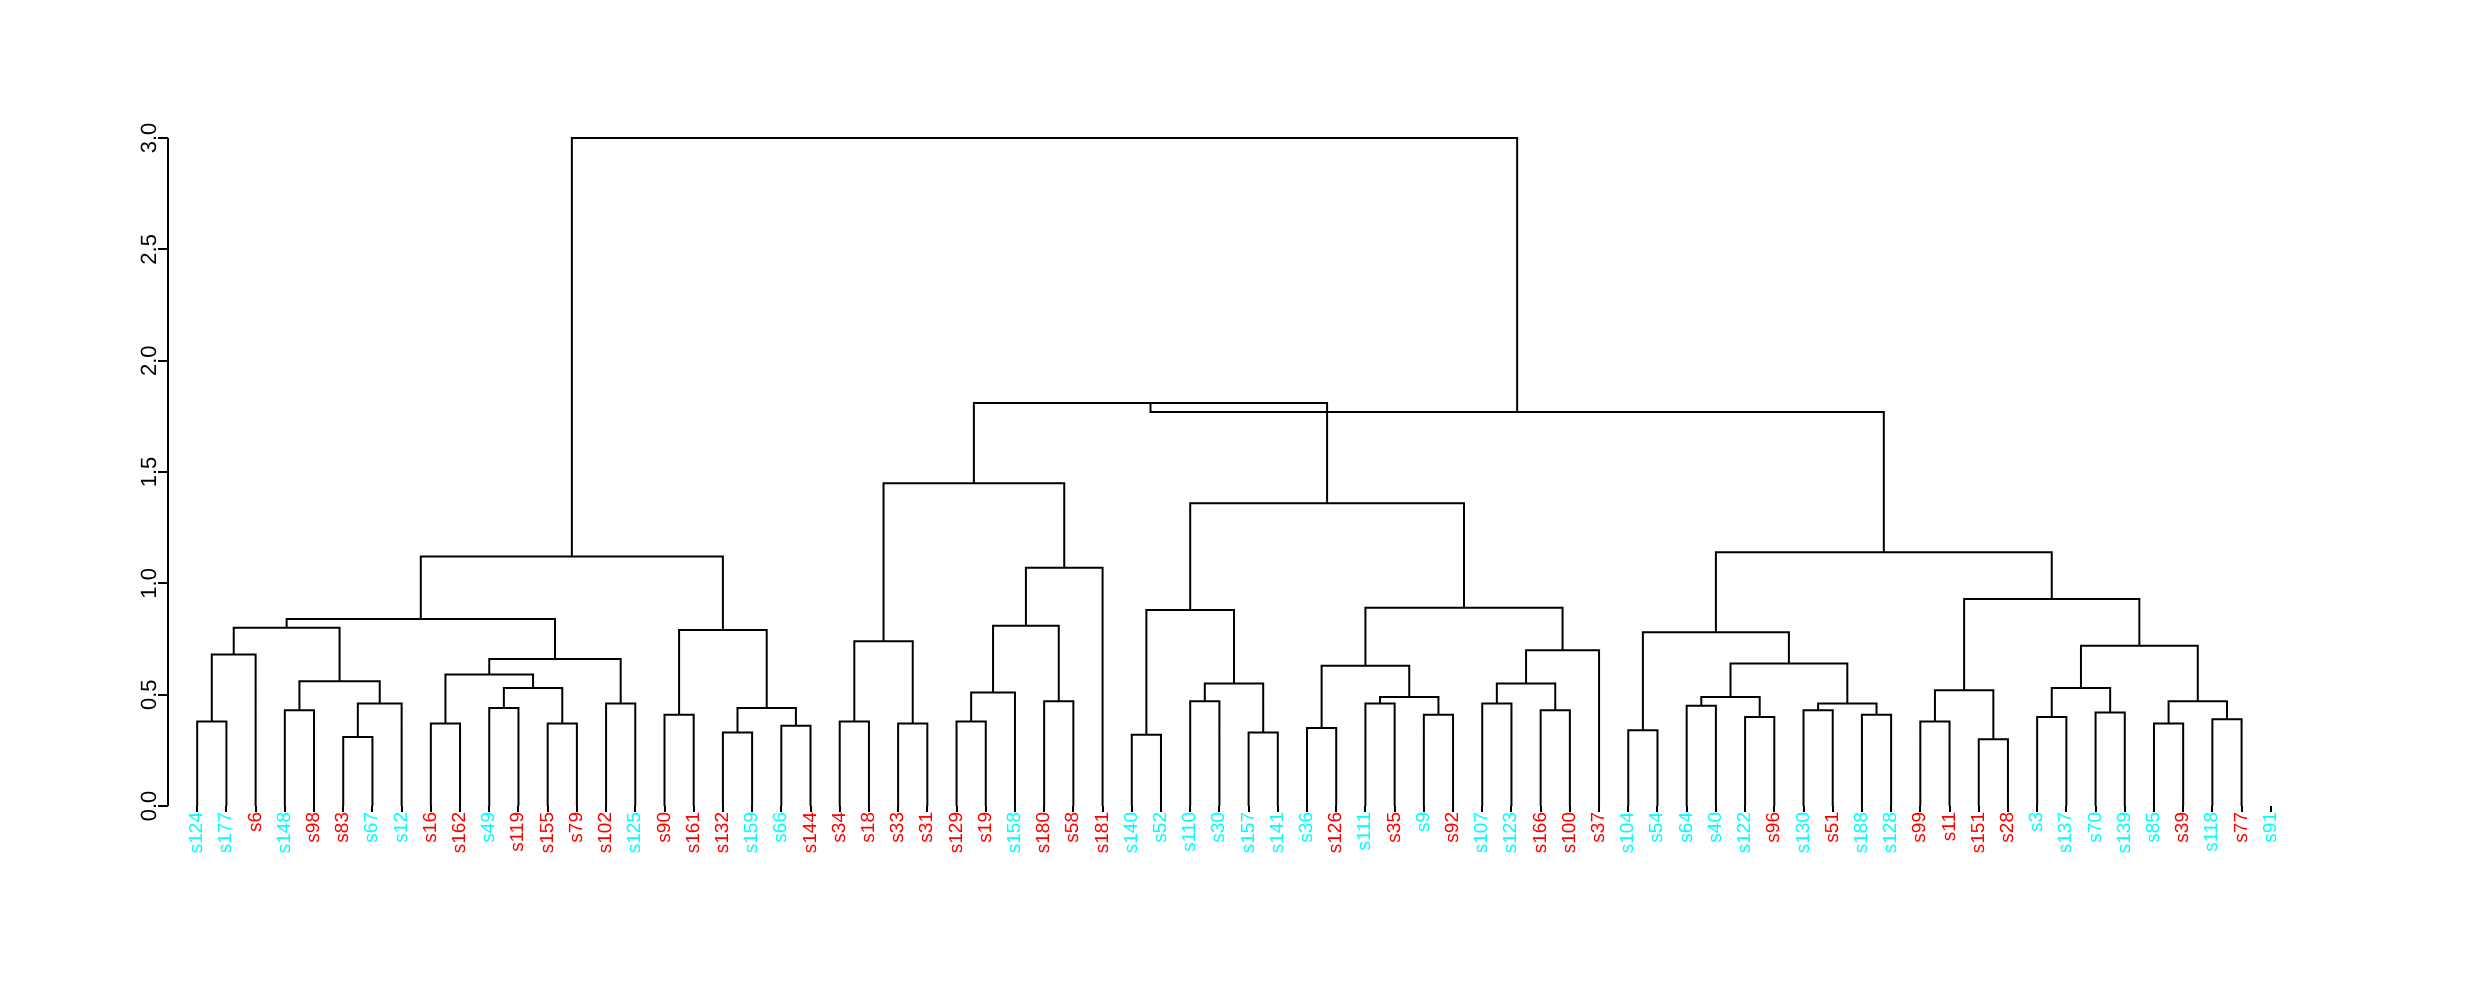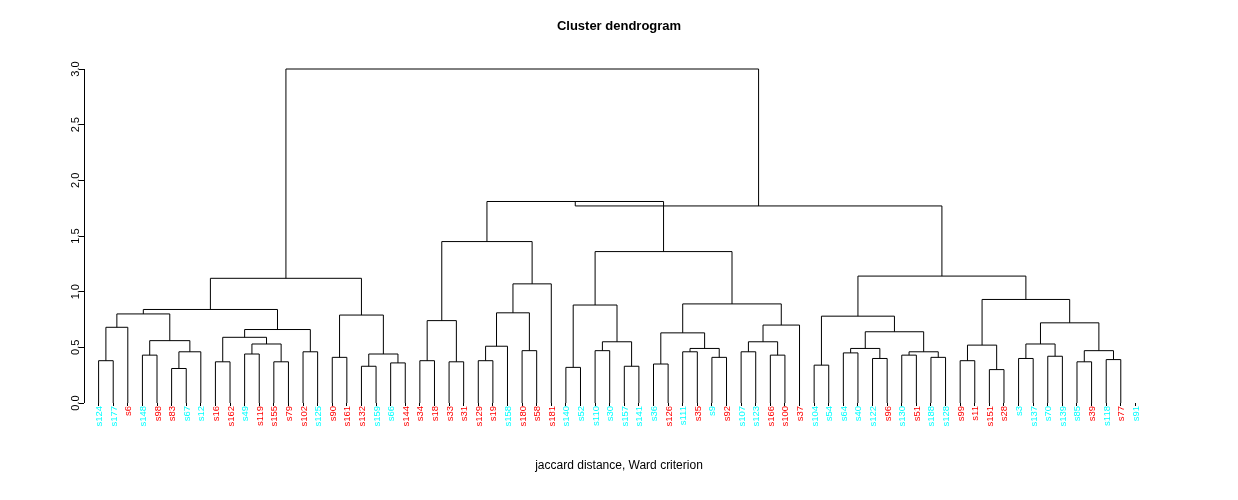--- a/index.html
+++ b/index.html
@@ -18,21 +18,20 @@
   .axisline{stroke:#000;stroke-width:1;fill:none;shape-rendering:crispEdges;}
   .tree{stroke:#000;stroke-width:1;fill:none;shape-rendering:geometricPrecision;}
   .ticklab{font-family:"Liberation Sans",sans-serif;font-size:11px;fill:#000;}
   .leaflab{font-family:"Liberation Sans",sans-serif;font-size:9.5px;}
 </style>
 </head>
 <body>
 
 <div id="plot">
 
-  <div id="title">Cluster dendrogram</div>
 
   <svg id="canvas" width="1238" height="500">
     <g id="axis-group">
         <path d="M 84 403 L 84 69" class="axisline"></path>
         <path d="M 79 403 L 84 403" class="axisline"></path>
         <text x="75" y="403" class="ticklab" text-anchor="middle" dominant-baseline="central" transform="rotate(-90 75 403)">0.0</text>
         <path d="M 79 347.3333333333333 L 84 347.3333333333333" class="axisline"></path>
         <text x="75" y="347.3333333333333" class="ticklab" text-anchor="middle" dominant-baseline="central" transform="rotate(-90 75 347.3333333333333)">0.5</text>
         <path d="M 79 291.6666666666667 L 84 291.6666666666667" class="axisline"></path>
         <text x="75" y="291.6666666666667" class="ticklab" text-anchor="middle" dominant-baseline="central" transform="rotate(-90 75 291.6666666666667)">1.0</text>
@@ -191,14 +190,13 @@
         <text x="1047.78" y="406" class="leaflab" fill="#00FFFF" text-anchor="end" dominant-baseline="central" transform="rotate(-90 1047.78 406)">s70</text>
         <text x="1062.38" y="406" class="leaflab" fill="#00FFFF" text-anchor="end" dominant-baseline="central" transform="rotate(-90 1062.38 406)">s139</text>
         <text x="1076.99" y="406" class="leaflab" fill="#00FFFF" text-anchor="end" dominant-baseline="central" transform="rotate(-90 1076.99 406)">s85</text>
         <text x="1091.59" y="406" class="leaflab" fill="#FF0000" text-anchor="end" dominant-baseline="central" transform="rotate(-90 1091.59 406)">s39</text>
         <text x="1106.19" y="406" class="leaflab" fill="#00FFFF" text-anchor="end" dominant-baseline="central" transform="rotate(-90 1106.19 406)">s118</text>
         <text x="1120.79" y="406" class="leaflab" fill="#FF0000" text-anchor="end" dominant-baseline="central" transform="rotate(-90 1120.79 406)">s77</text>
         <text x="1135.40" y="406" class="leaflab" fill="#00FFFF" text-anchor="end" dominant-baseline="central" transform="rotate(-90 1135.40 406)">s91</text>
       </g>
   </svg>
 
-  <div id="xlab">jaccard distance, Ward criterion</div>
 </div>
 
 </body></html>

